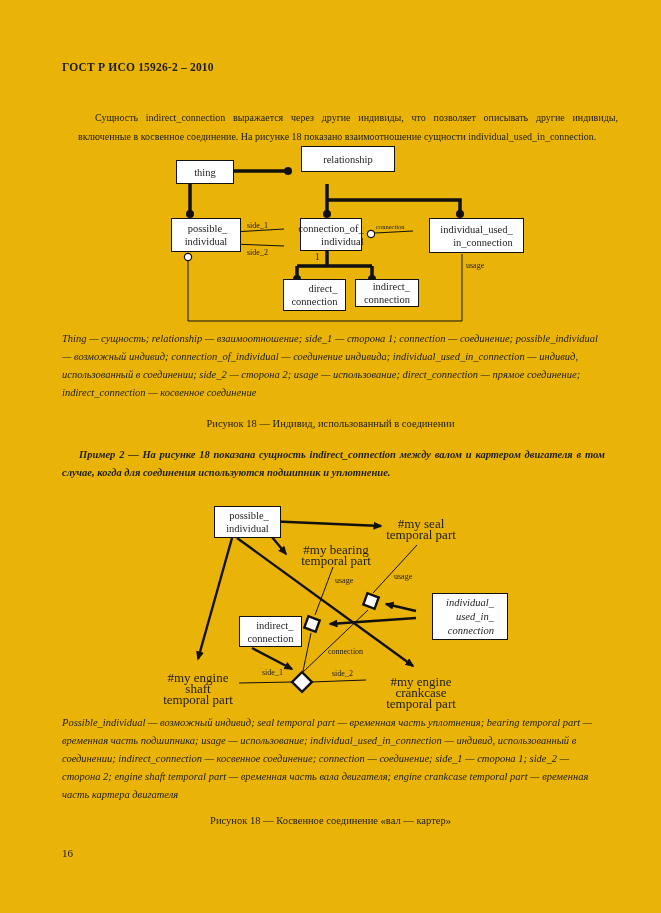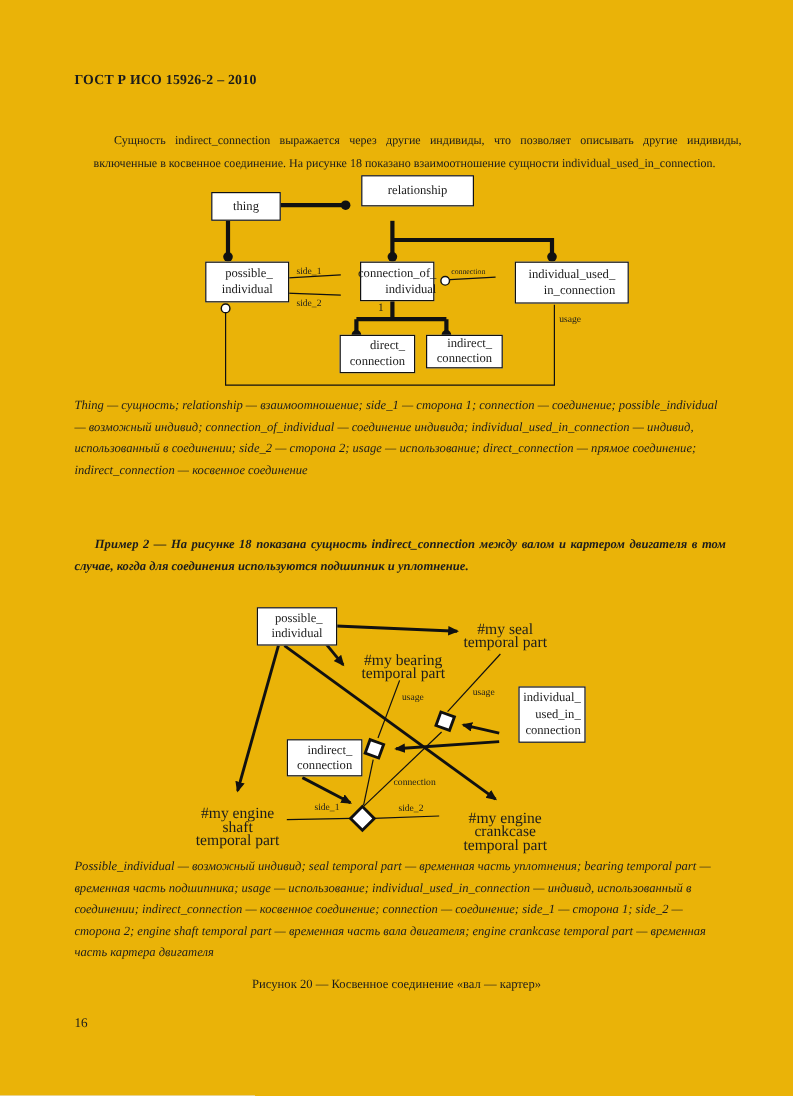--- a/index.html
+++ b/index.html
@@ -112,43 +112,44 @@
   <div class="ebox" style="left:339px;top:279px;width:64px;height:28px;">indirect_
 connection</div>
 
   <div class="dlabel" style="left:247px;top:221px;">side_1</div>
   <div class="dlabel" style="left:247px;top:248px;">side_2</div>
   <div class="dlabel" style="left:376px;top:222px;font-size:6.5px;">connection</div>
   <div class="dlabel" style="left:466px;top:261px;">usage</div>
   <div class="dlabel" style="left:315px;top:253px;font-size:9.5px;">1</div>
 
   <p class="abs legend legend18">Thing — сущность; relationship — взаимоотношение; side_1 — сторона 1; connection — соединение; possible_individual — возможный индивид; connection_of_individual — соединение индивида; individual_used_in_connection — индивид, использованный в соединении; side_2 — сторона 2; usage — использование; direct_connection — прямое соединение; indirect_connection — косвенное соединение</p>
+  <div class="abs figcaption cap18">Рисунок 18 — Индивид, использованный в соединении</div>
 
   <p class="abs example">Пример 2 — На рисунке 18 показана сущность indirect_connection между валом и картером двигателя в том случае, когда для соединения используются подшипник и уплотнение.</p>
 
   <div class="ebox" style="left:198px;top:506px;width:67px;height:32px;">possible_
 individual</div>
   <div class="ebox" style="left:223px;top:616px;width:63px;height:31px;">indirect_
 connection</div>
-  <div class="ebox" style="left:416px;top:572px;width:56px;height:47px;line-height:14px;">individual_
+  <div class="ebox" style="left:416px;top:593px;width:76px;height:47px;line-height:14px;font-style:italic;">individual_
 used_in_
 connection</div>
 
   <div class="dlabel2" style="left:384px;top:518px;width:74px;">#my seal
 temporal part</div>
   <div class="dlabel2" style="left:299px;top:544px;width:74px;">#my bearing
 temporal part</div>
   <div class="dlabel2" style="left:156px;top:672px;width:84px;">#my engine shaft
 temporal part</div>
   <div class="dlabel2" style="left:368px;top:676px;width:106px;">#my engine crankcase
 temporal part</div>
   <div class="dlabel" style="left:335px;top:576px;">usage</div>
   <div class="dlabel" style="left:394px;top:572px;">usage</div>
   <div class="dlabel" style="left:328px;top:647px;">connection</div>
   <div class="dlabel" style="left:262px;top:668px;">side_1</div>
   <div class="dlabel" style="left:332px;top:669px;">side_2</div>
 
   <p class="abs legend legend19">Possible_individual — возможный индивид; seal temporal part — временная часть уплотнения; bearing temporal part — временная часть подшипника; usage — использование; individual_used_in_connection — индивид, использованный в соединении; indirect_connection — косвенное соединение; connection — соединение; side_1 — сторона 1; side_2 — сторона 2; engine shaft temporal part — временная часть вала двигателя; engine crankcase temporal part — временная часть картера двигателя</p>
-  <div class="abs figcaption cap19">Рисунок 20 — Косвенное соединение «вал — картер»</div>
+  <div class="abs figcaption cap19">Рисунок 18 — Косвенное соединение «вал — картер»</div>
 
   <div class="abs pagenum">16</div>
 
 </div>
 
 </body></html>

